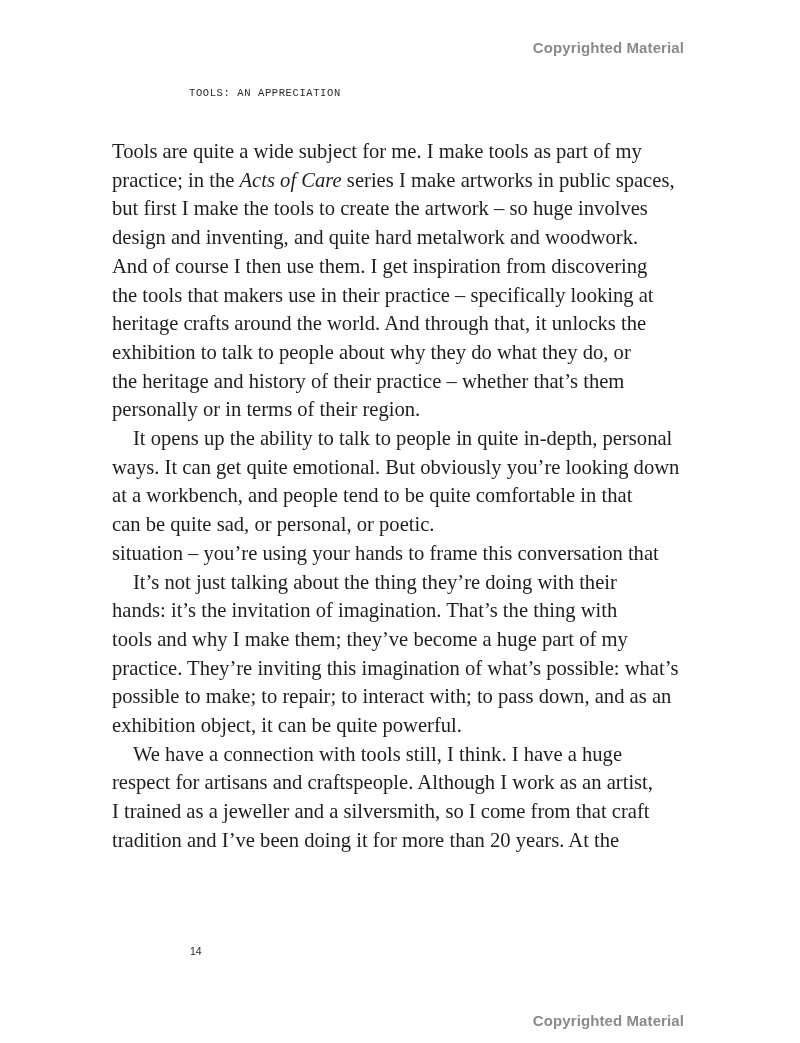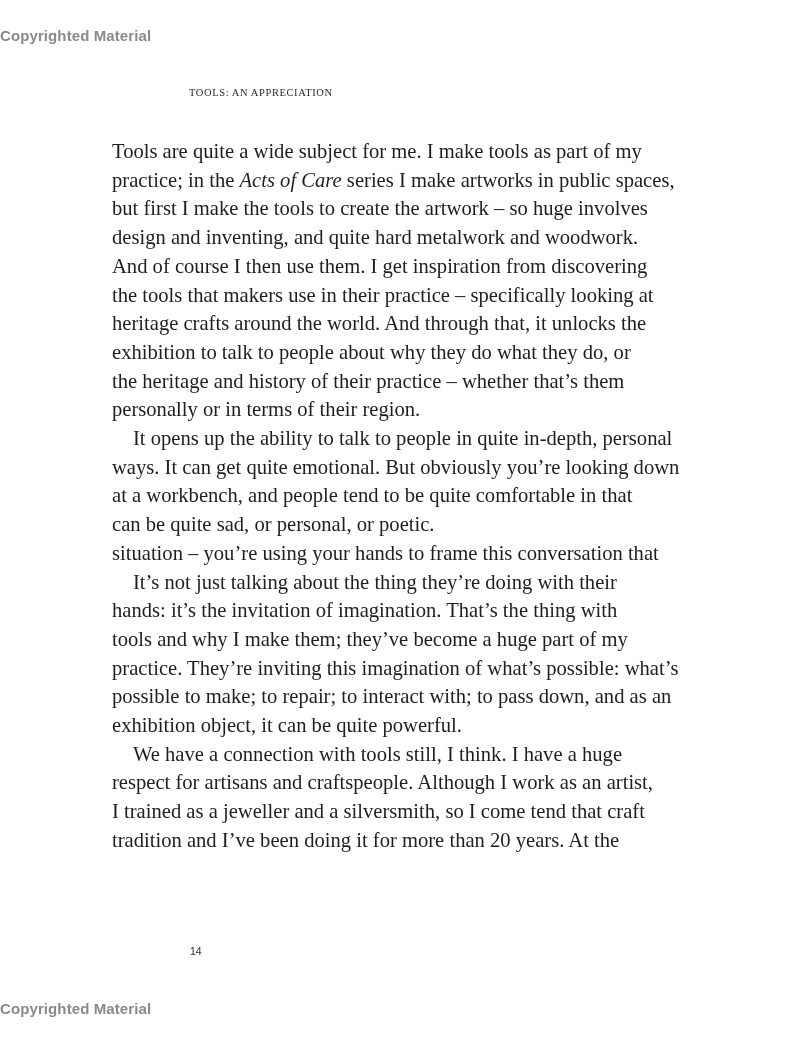--- a/index.html
+++ b/index.html
@@ -11,35 +11,36 @@
       width: 800px;
       height: 1043px;
       position: relative;
       overflow: hidden;
       color: #1e1e1e;
     }
     .watermark {
       position: absolute;
       left: 0;
       width: 684px;
-      text-align: left;
+      text-align: right;
       font-family: "Liberation Sans", sans-serif;
       font-weight: bold;
       font-size: 15px;
       color: #8a8a8a;
       letter-spacing: 0.1px;
+      margin-top: 12px;
     }
     .watermark.top { top: 27px; }
     .watermark.bottom { top: 1000px; }
 
     .running-head {
       position: absolute;
       left: 189px;
       top: 87px;
-      font-family: Liberation Serif, serif;
+      font-family: Liberation Mono, monospace;
       font-size: 10.5px;
       letter-spacing: 0.6px;
       color: #2a2a2a;
     }
 
     .body-text {
       position: absolute;
       left: 112px;
       top: 137px;
       width: 590px;
@@ -103,20 +104,20 @@
     <span class="line">hands: it’s the invitation of imagination. That’s the thing with</span>
     <span class="line">tools and why I make them; they’ve become a huge part of my</span>
     <span class="line">practice. They’re inviting this imagination of what’s possible: what’s</span>
     <span class="line">possible to make; to repair; to interact with; to pass down, and as an</span>
     <span class="line">exhibition object, it can be quite powerful.</span>
   </div>
 
   <div>
     <span class="line indent">We have a connection with tools still, I think. I have a huge</span>
     <span class="line">respect for artisans and craftspeople. Although I work as an artist,</span>
-    <span class="line">I trained as a jeweller and a silversmith, so I come tend that craft</span>
+    <span class="line">I trained as a jeweller and a silversmith, so I come from that craft</span>
     <span class="line">tradition and I’ve been doing it for more than 20 years. At the</span>
   </div>
 </div>
 
 <div class="folio">14</div>
 
 <div class="watermark bottom">Copyrighted Material</div>
 
 </body></html>

